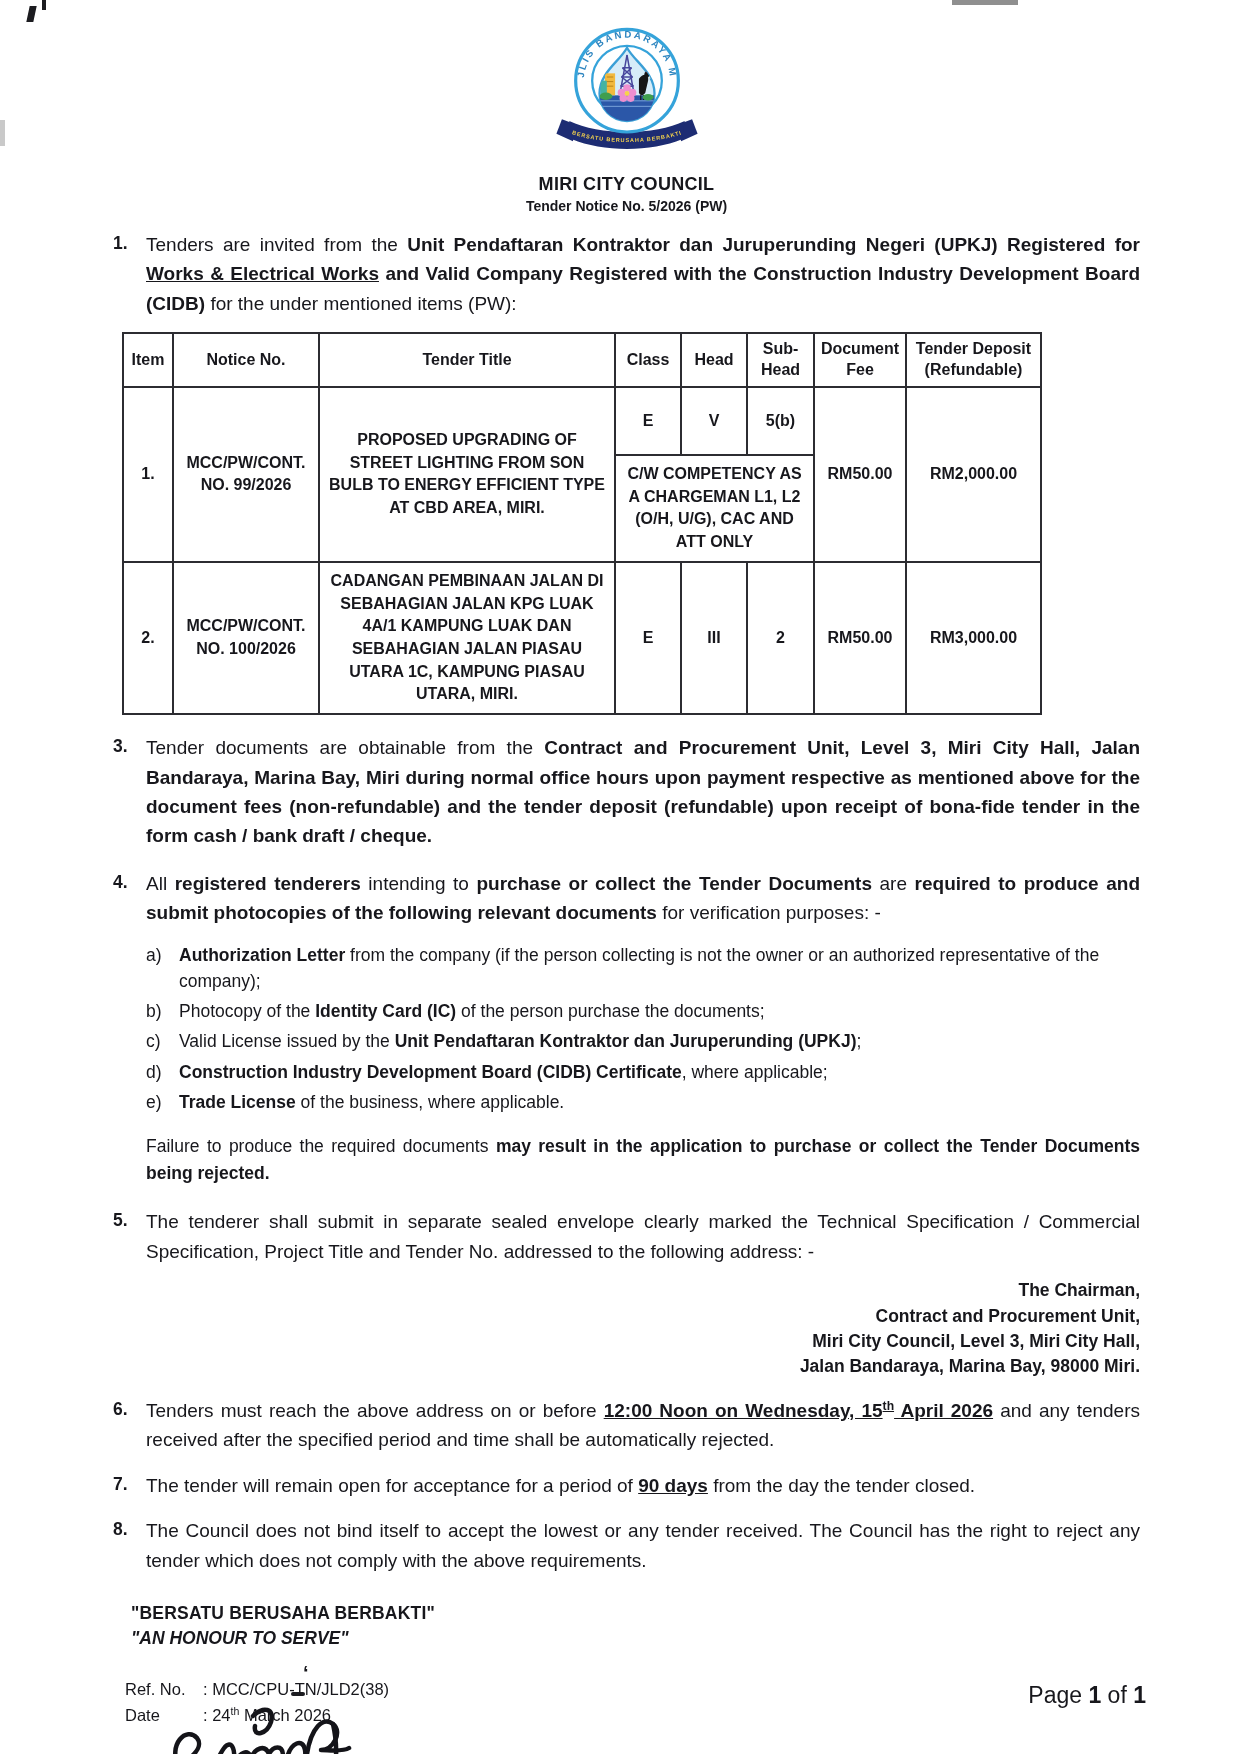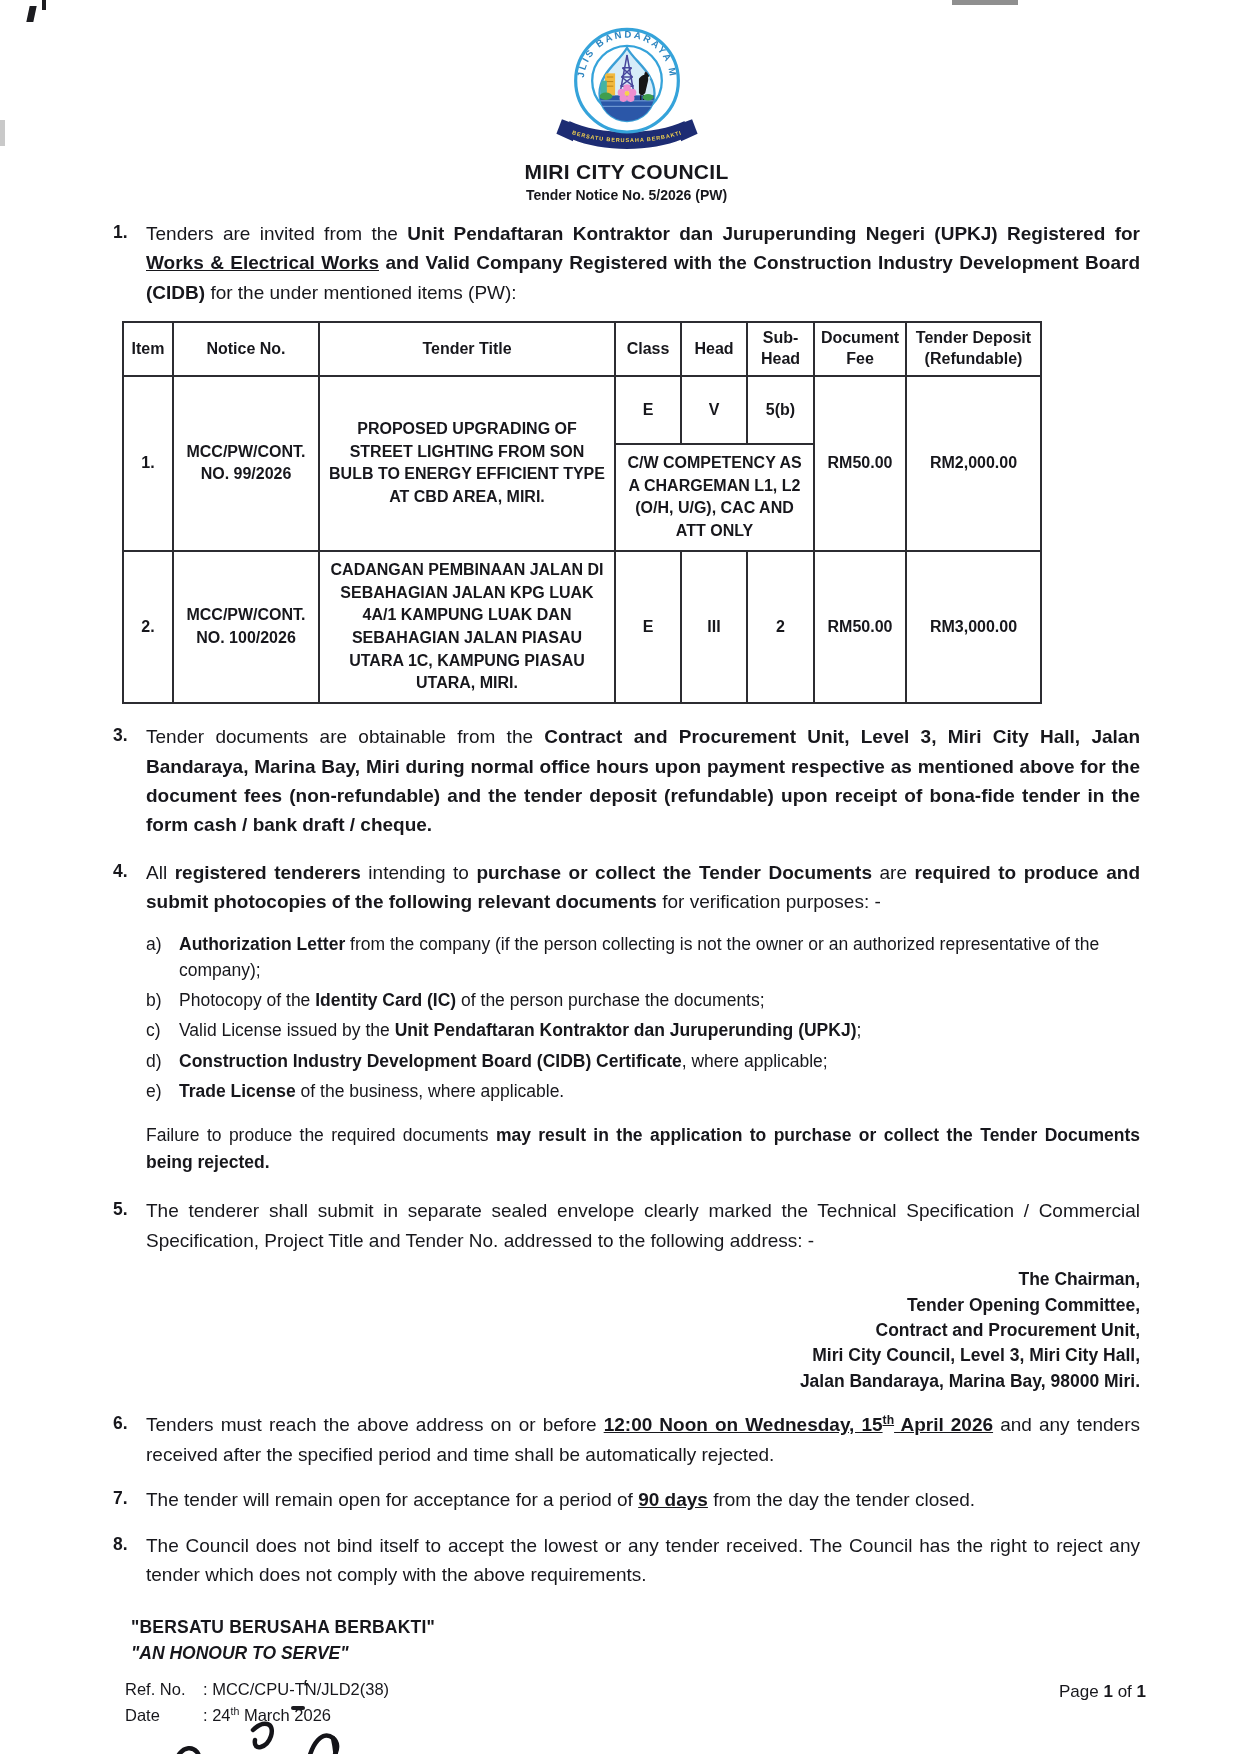--- a/index.html
+++ b/index.html
@@ -9,21 +9,21 @@
     margin:0 auto;
     background:#ffffff;
     font-family:"Liberation Sans",sans-serif;
     color:#17171c;
     overflow:hidden;
   }
   .content{padding:22px 111px 0 113px;}
   
   .doc-header{text-align:center;}
   .logo-wrap{display:flex;justify-content:center;}
-  .council-name{font-size:21px;font-weight:bold;letter-spacing:.3px;margin-top:6px;}
+  .council-name{font-size:18px;font-weight:bold;letter-spacing:.3px;margin-top:20px;}
   .notice-title{font-size:14px;font-weight:bold;margin-top:3px;}
   
   .ni{display:flex;margin-top:16px;}
   .num{font-weight:bold;width:33px;flex:none;font-size:17.5px;line-height:1.55;}
   .itext{flex:1;text-align:justify;font-size:19px;line-height:1.55;}
   
   table.tender{border-collapse:collapse;margin:14px 0 0 9px;table-layout:fixed;width:918px;}
   table.tender th,table.tender td{border:2px solid #2c2c31;}
   table.tender th{font-size:16px;font-weight:bold;text-align:center;vertical-align:middle;padding:5px 3px;line-height:1.3;}
   table.tender td{font-size:16px;font-weight:bold;text-align:center;vertical-align:middle;padding:7px 8px;line-height:1.42;}
@@ -45,21 +45,21 @@
   .sig-area{margin-left:18px;margin-top:10px;position:relative;height:228px;}
   .pen-mark-a{position:absolute;left:172px;top:0px;font-size:20px;font-weight:bold;}
   .pen-mark-b{position:absolute;left:160px;top:30px;width:14px;height:4px;background:#1b1b20;border-radius:2px;}
   .scribble{position:absolute;left:26px;top:36px;}
   .dotline{position:absolute;left:4px;top:116px;width:242px;border-bottom:3px dotted #2a2a2e;}
   .sig-name{position:absolute;left:4px;top:124px;font-weight:bold;font-size:17.5px;}
   
   .footer{position:absolute;left:125px;right:105px;top:1676px;display:flex;justify-content:space-between;align-items:flex-start;font-size:16.5px;}
   .refrow{display:flex;line-height:1.6;}
   .reflabel{width:78px;flex:none;}
-  .pagelabel{font-size:17px;margin-top:6px;}
+  .pagelabel{font-size:23px;margin-top:6px;}
   sup{font-size:64%;line-height:0;}
   
   .art{position:absolute;background:#1c1c20;}
   .art1{left:28px;top:6px;width:7px;height:16px;transform:skewX(-12deg);}
   .art2{left:42px;top:0px;width:4px;height:10px;}
   .art3{left:952px;top:0px;width:66px;height:5px;background:#8f8f8f;}
   .art4{left:0px;top:120px;width:5px;height:26px;background:#c9c9c9;}
 </style>
 </head>
 <body>
@@ -234,21 +234,20 @@
 
     <div class="failure"><span>Failure to produce the required documents </span><span style="font-weight: bold;">may result in the application to purchase or collect the Tender Documents being rejected.</span></div>
 
     <div class="ni" style="margin-top:20px">
       <span class="num">5.</span>
       <div class="itext"><span>The tenderer shall submit in separate sealed envelope clearly marked the Technical Specification / Commercial Specification, Project Title and Tender No. addressed to the following address: -</span></div>
     </div>
 
     <div class="address">
       <div>The Chairman,</div>
-      <div>Tender Opening Committee,</div>
       <div>Contract and Procurement Unit,</div>
       <div>Miri City Council, Level 3, Miri City Hall,</div>
       <div>Jalan Bandaraya, Marina Bay, 98000 Miri.</div>
     </div>
 
     <div class="ni" style="margin-top:16px">
       <span class="num">6.</span>
       <div class="itext"><span>Tenders must reach the above address on or before </span><span style="font-weight: bold; text-decoration: underline;">12:00 Noon on Wednesday, 15</span><sup style="font-weight: bold; text-decoration: underline;">th</sup><span style="font-weight: bold; text-decoration: underline;"> April 2026</span><span> and any tenders received after the specified period and time shall be automatically rejected.</span></div>
     </div>
 

